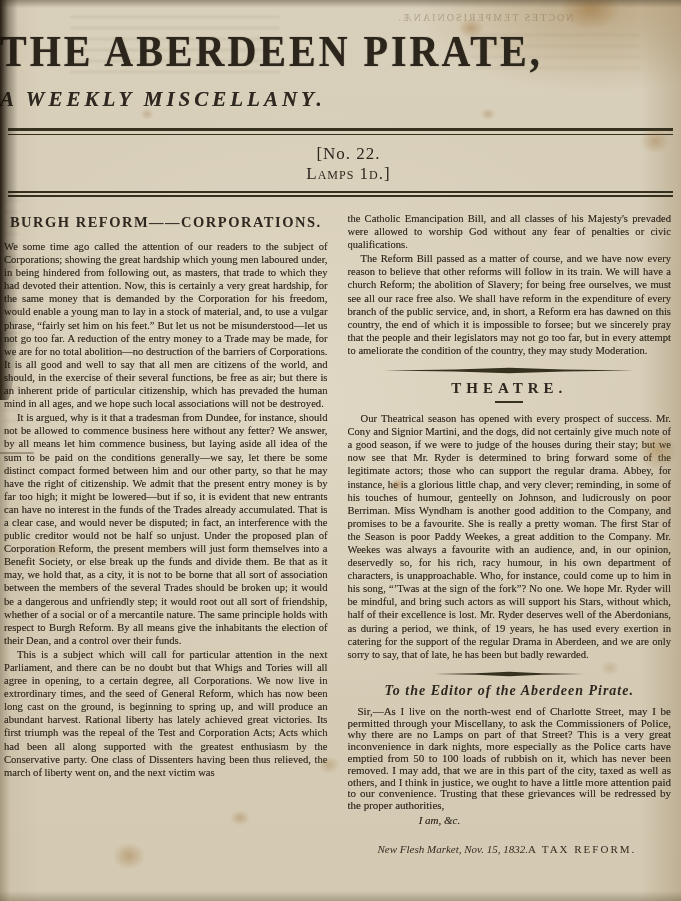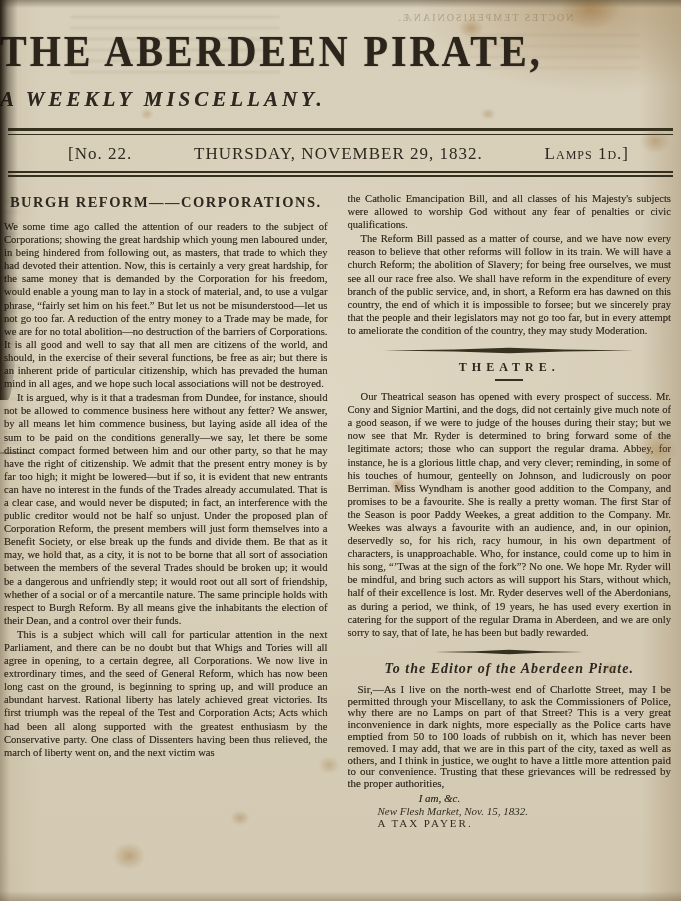--- a/index.html
+++ b/index.html
@@ -84,22 +84,22 @@
     letter-spacing:4px;color:#2e2820;
     text-shadow:0 0 0.5px rgba(43,37,27,0.6);
   }
   .double-rule{
     margin:0 8px;height:3px;
     border-top:3px solid #36301f;border-bottom:1px solid #36301f;
   }
   .rule-a{margin-top:16px;}
   .rule-b{height:2px;border-top:2px solid #36301f;border-bottom:2px solid #36301f;}
   .dateline{
-    display:flex;justify-content:space-between;align-items:flex-end;
-    padding:9px 52px 7px 68px;font-size:17px;color:#2e2820;
+    display:flex;justify-content:space-between;align-items:center;
+    padding:9px 52px 7px 68px;font-size:17px;color:#2e2820;flex-direction:column;
   }
   .dateline .issue{letter-spacing:1px;}
   .dateline .date{letter-spacing:1px;}
   .dateline .price{font-variant:small-caps;letter-spacing:1px;}
   
   .columns{
     display:flex;gap:20px;margin:15px 10px 0 4px;height:712px;overflow:hidden;
   }
   .col{flex:1;overflow:hidden;}
   .col-heading{
@@ -110,35 +110,34 @@
     margin:0;text-align:justify;
     font-size:10.6px;line-height:13.1px;
     color:#332c21;
     text-shadow:0 0 0.3px rgba(51,44,33,0.55);
   }
   .col p.indent{text-indent:13px;font-family:Liberation Serif, serif;}
   .col p + p{margin-top:1px;}
   .swell{display:block;margin:10px auto 6px auto;}
   .swell path{fill:#36301f;}
   .sec-heading{
-    text-align:center;font-size:12px;font-weight:bold;letter-spacing:5px;
+    text-align:center;font-size:15px;font-weight:bold;letter-spacing:5px;
     color:#2e2820;margin:2px 0 0 0;
   }
   .sec-underline{width:28px;border-top:2px solid #36301f;margin:4px auto 9px auto;}
   .letter-heading{
     text-align:center;font-size:14px;font-weight:bold;font-style:italic;
     letter-spacing:1px;color:#2e2820;margin:2px 0 7px 0;
   }
   .letter p{font-size:11px;line-height:11.8px;}
   .letter .salutation-indent{text-indent:10px;}
   .letter-closing{text-align:center;padding-left:22%;margin-top:3px !important;font-style:italic;}
   .letter-sig-row{
-    display:flex;align-items:baseline;margin-top:0;
+    display:flex;align-items:baseline;margin-top:16px;
     padding:0 6px 0 30px;
-    flex-direction:column;
   }
   .letter-place{font-style:italic;font-size:11px;color:#332c21;}
   .letter-signer{font-size:11px;letter-spacing:2px;color:#332c21;}
 </style>
 </head>
 <body>
 
 <div class="page">
 
   <div class="bleed-smear bsm1"></div>
@@ -163,37 +162,36 @@
 
   <div class="masthead">
     <div class="title">THE ABERDEEN PIRATE,</div>
     <div class="subtitle">A WEEKLY MISCELLANY.</div>
   </div>
 
   <div class="double-rule rule-a"></div>
 
   <div class="dateline">
     <span class="issue">[No. 22.</span>
-    <span class="date">THURSDAY, NOVEMBER 29, 1832.</span>
     <span class="price">Lamps 1d.]</span>
   </div>
 
   <div class="double-rule rule-b"></div>
 
   <div class="columns">
 
     <div class="col">
       <div class="col-heading">BURGH REFORM——CORPORATIONS.</div>
       <p>We some time ago called the attention of our readers to the subject of Corporations; showing the great hardship which young men laboured under, in being hindered from following out, as masters, that trade to which they had devoted their attention.  Now, this is certainly a very great hardship, for the same money that is demanded by the Corporation for his freedom, would enable a young man to lay in a stock of material, and, to use a vulgar phrase, “fairly set him on his feet.”  But let us not be misunderstood—let us not go too far.  A reduction of the entry money to a Trade may be made, for we are for no total abolition—no destruction of the barriers of Corporations.  It is all good and well to say that all men are citizens of the world, and should, in the exercise of their several functions, be free as air; but there is an inherent pride of particular citizenship, which has prevaded the human mind in all ages, and we hope such local associations will not be destroyed.</p>
       <p class="indent">It is argued, why is it that a tradesman from Dundee, for instance, should not be allowed to commence business here without any fetter?  We answer, by all means let him commence business, but laying aside all idea of the sum to be paid on the conditions generally—we say, let there be some distinct compact formed between him and our other party, so that he may have the right of citizenship.  We admit that the present entry money is by far too high; it might be lowered—but if so, it is evident that new entrants can have no interest in the funds of the Trades already accumulated.  That is a clear case, and would never be disputed; in fact, an interference with the public creditor would not be half so unjust.  Under the proposed plan of Corporation Reform, the present members will just form themselves into a Benefit Society, or else break up the funds and divide them.  Be that as it may, we hold that, as a city, it is not to be borne that all sort of association between the members of the several Trades should be broken up; it would be a dangerous and unfriendly step; it would root out all sort of friendship, whether of a social or of a mercantile nature.  The same principle holds with respect to Burgh Reform.  By all means give the inhabitants the election of their Dean, and a control over their funds.</p>
       <p class="indent">This is a subject which will call for particular attention in the next Parliament, and there can be no doubt but that Whigs and Tories will all agree in opening, to a certain degree, all Corporations.  We now live in extrordinary times, and the seed of General Reform, which has now been long cast on the ground, is beginning to spring up, and will produce an abundant harvest.  Rational liberty has lately achieved great victories.  Its first triumph was the repeal of the Test and Corporation Acts; Acts which had been all along supported with the greatest enthusiasm by the Conservative party.  One class of Dissenters having been thus relieved, the march of liberty went on, and the next victim was</p>
     </div>
 
     <div class="col">
-      <p>the Catholic Emancipation Bill, and all classes of his Majesty's subjects were allowed to worship God without any fear of penalties or civic qualifications.</p>
+      <p>the Catholic Emancipation Bill, and all classes of his Majesty's prevaded were allowed to worship God without any fear of penalties or civic qualifications.</p>
       <p class="indent">The Reform Bill passed as a matter of course, and we have now every reason to believe that other reforms will follow in its train.  We will have a church Reform; the abolition of Slavery; for being free ourselves, we must see all our race free also.  We shall have reform in the expenditure of every branch of the public service, and, in short, a Reform era has dawned on this country, the end of which it is impossible to forsee; but we sincerely pray that the people and their legislators may not go too far, but in every attempt to ameliorate the condition of the country, they may study Moderation.</p>
 
       <svg class="swell" width="250" height="7" viewBox="0 0 250 7">
         <path d="M0 3.5 L70 2.6 L125 0.8 L180 2.6 L250 3.5 L180 4.4 L125 6.2 L70 4.4 Z"></path>
       </svg>
 
       <div class="sec-heading">THEATRE.</div>
       <div class="sec-underline"></div>
 
       <p class="indent">Our Theatrical season has opened with every prospect of success.  Mr. Cony and Signior Martini, and the dogs, did not certainly give much note of a good season, if we were to judge of the houses during their stay; but we now see that Mr. Ryder is determined to bring forward some of the legitimate actors; those who can support the regular drama.  Abbey, for instance, he is a glorious little chap, and very clever; reminding, in some of his touches of humour, genteelly on Johnson, and ludicrously on poor Berriman.  Miss Wyndham is another good addition to the Company, and promises to be a favourite.  She is really a pretty woman.  The first Star of the Season is poor Paddy Weekes, a great addition to the Company.  Mr. Weekes was always a favourite with an audience, and, in our opinion, deservedly so, for his rich, racy humour, in his own department of characters, is unapproachable.  Who, for instance, could come up to him in his song, “’Twas at the sign of the fork”?  No one.  We hope Mr. Ryder will be mindful, and bring such actors as will support his Stars, without which, half of their excellence is lost.  Mr. Ryder deserves well of the Aberdonians, as during a period, we think, of 19 years, he has used every exertion in catering for the support of the regular Drama in Aberdeen, and we are only sorry to say, that of late, he has been but badly rewarded.</p>
@@ -201,21 +199,21 @@
       <svg class="swell" width="150" height="6" viewBox="0 0 150 6">
         <path d="M0 3 L42 2.3 L75 0.8 L108 2.3 L150 3 L108 3.7 L75 5.2 L42 3.7 Z"></path>
       </svg>
 
       <div class="letter">
         <div class="letter-heading">To the Editor of the Aberdeen Pirate.</div>
         <p class="salutation-indent">Sir,—As I live on the north-west end of Charlotte Street, may I be permitted through your Miscellany, to ask the Commissioners of Police, why there are no Lamps on part of that Street?  This is a very great inconvenience in dark nights, more especially as the Police carts have emptied from 50 to 100 loads of rubbish on it, which has never been removed.  I may add, that we are in this part of the city, taxed as well as others, and I think in justice, we ought to have a little more attention paid to our convenience.  Trusting that these grievances will be redressed by the proper authorities,</p>
         <p class="letter-closing">I am, &amp;c.</p>
         <div class="letter-sig-row">
           <span class="letter-place">New Flesh Market, Nov. 15, 1832.</span>
-          <span class="letter-signer">A TAX PAYER.</span>
+          <span class="letter-signer">A TAX REFORM.</span>
         </div>
       </div>
     </div>
 
   </div>
 
   <div class="edge-left-dark"></div>
   <div class="edge-left-soft"></div>
   <div class="edge-top"></div>
   <div class="edge-bottom"></div>

